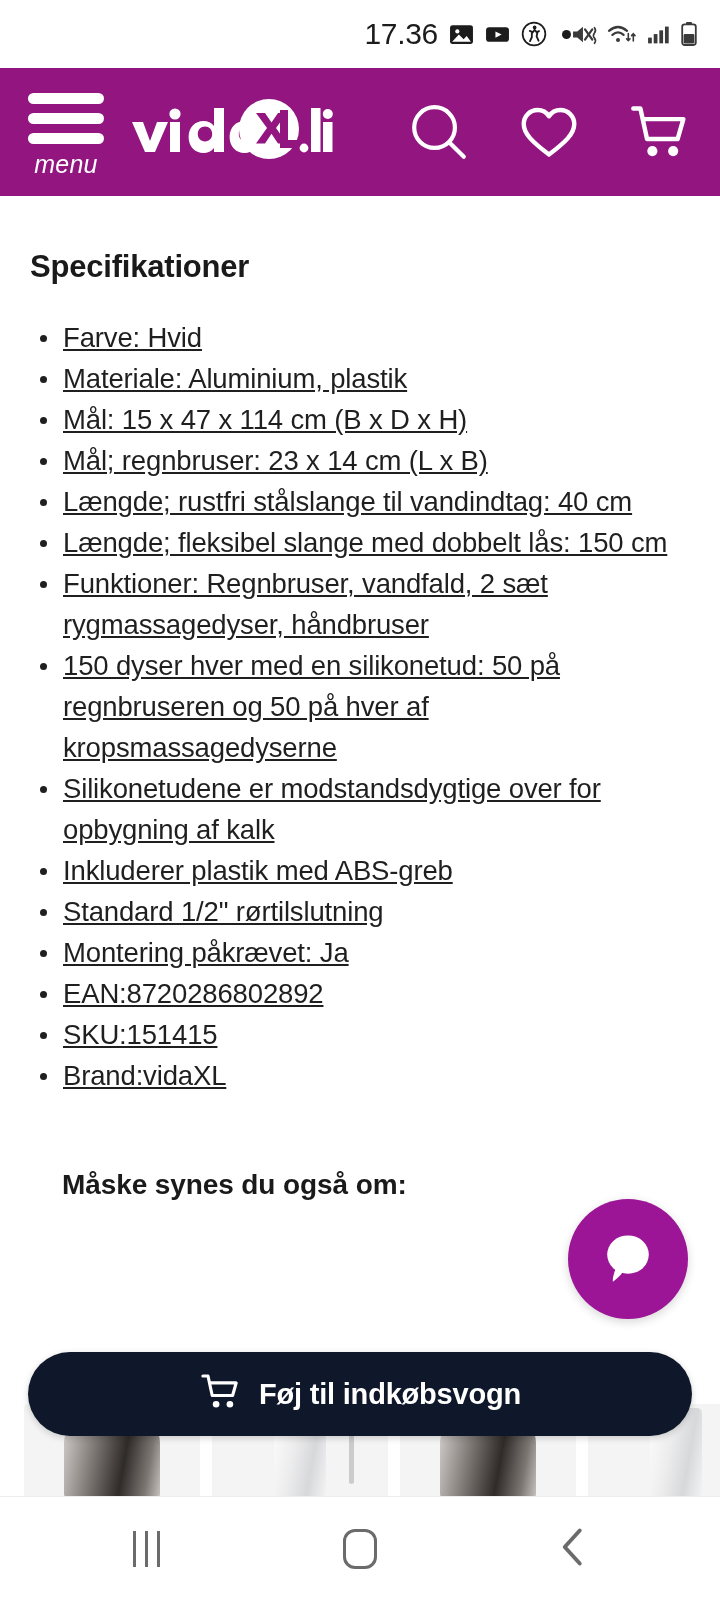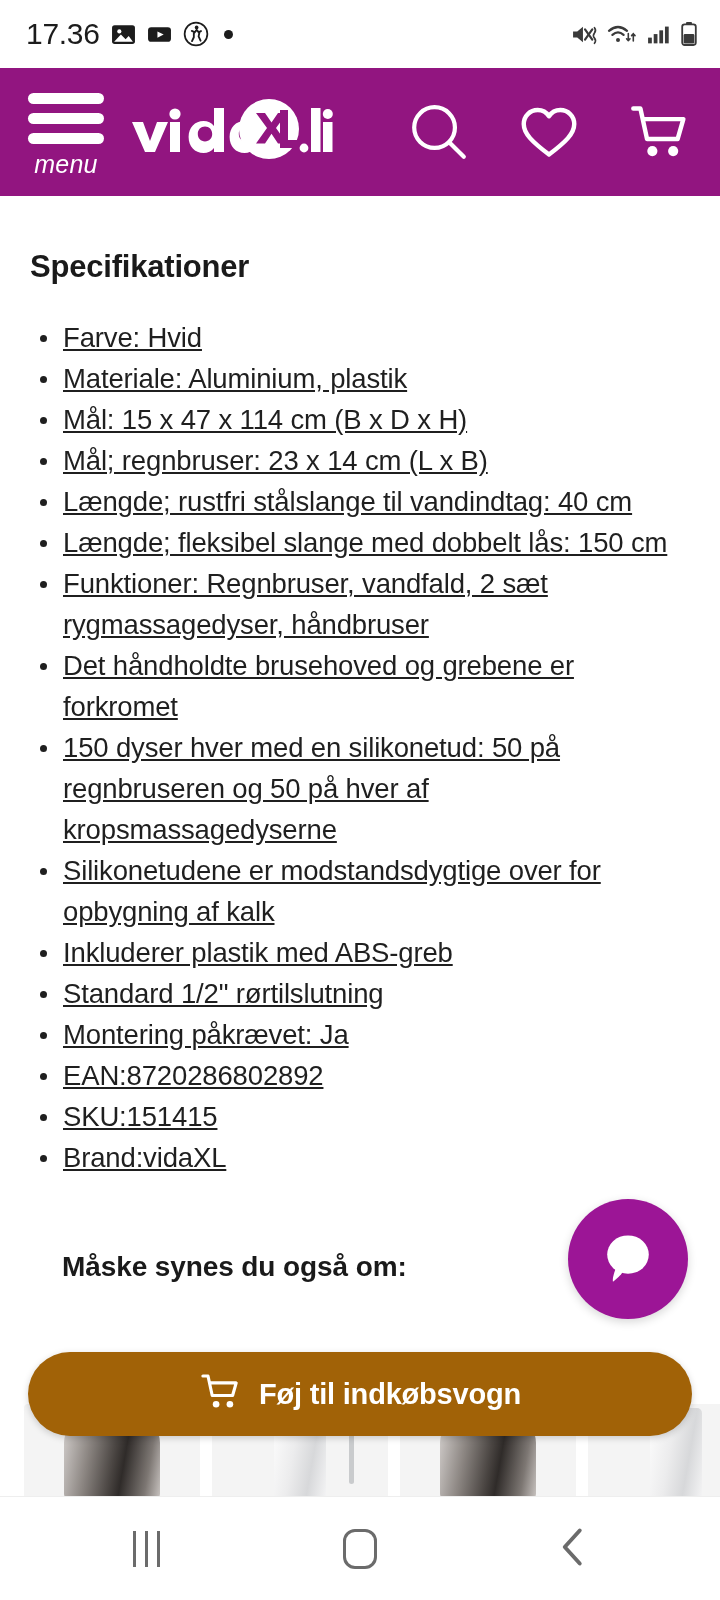--- a/index.html
+++ b/index.html
@@ -20,21 +20,21 @@
     background: #ffffff;
     overflow: hidden;
   }
 
   
   .status-bar {
     height: 68px;
     background: #ffffff;
     display: flex;
     align-items: center;
-    justify-content: space-between;
+    justify-content: flex-end;
     padding: 0 22px 0 26px;
   }
   .status-left {
     display: flex;
     align-items: center;
     gap: 11px;
   }
   .status-clock {
     font-size: 30px;
     color: #1c1c1c;
@@ -219,21 +219,21 @@
   
   .cta-wrap {
     position: absolute;
     left: 0; right: 0;
     top: 1352px;
     padding: 0 28px;
     z-index: 5;
   }
   .cta-btn {
     height: 84px;
-    background: #a16207;
+    background: #0f172a;
     border: none;
     border-radius: 46px;
     width: 100%;
     color: #ffffff;
     font-size: 29px;
     font-weight: bold;
     display: flex;
     align-items: center;
     justify-content: center;
     gap: 18px;
@@ -411,21 +411,20 @@
     <h2 class="spec-title">Specifikationer</h2>
 
     <ul class="spec-list">
       <li>Farve: Hvid</li>
       <li>Materiale: Aluminium, plastik</li>
       <li>Mål: 15 x 47 x 114 cm (B x D x H)</li>
       <li>Mål; regnbruser: 23 x 14 cm (L x B)</li>
       <li>Længde; rustfri stålslange til vandindtag: 40 cm</li>
       <li>Længde; fleksibel slange med dobbelt lås: 150 cm</li>
       <li>Funktioner: Regnbruser, vandfald, 2 sæt rygmassagedyser, håndbruser</li>
-      <li>Det håndholdte brusehoved og grebene er forkromet</li>
       <li>150 dyser hver med en silikonetud: 50 på regnbruseren og 50 på hver af kropsmassagedyserne</li>
       <li>Silikonetudene er modstandsdygtige over for opbygning af kalk</li>
       <li>Inkluderer plastik med ABS-greb</li>
       <li>Standard 1/2" rørtilslutning</li>
       <li>Montering påkrævet: Ja</li>
       <li>EAN:8720286802892</li>
       <li>SKU:151415</li>
       <li>Brand:vidaXL</li>
     </ul>
 

